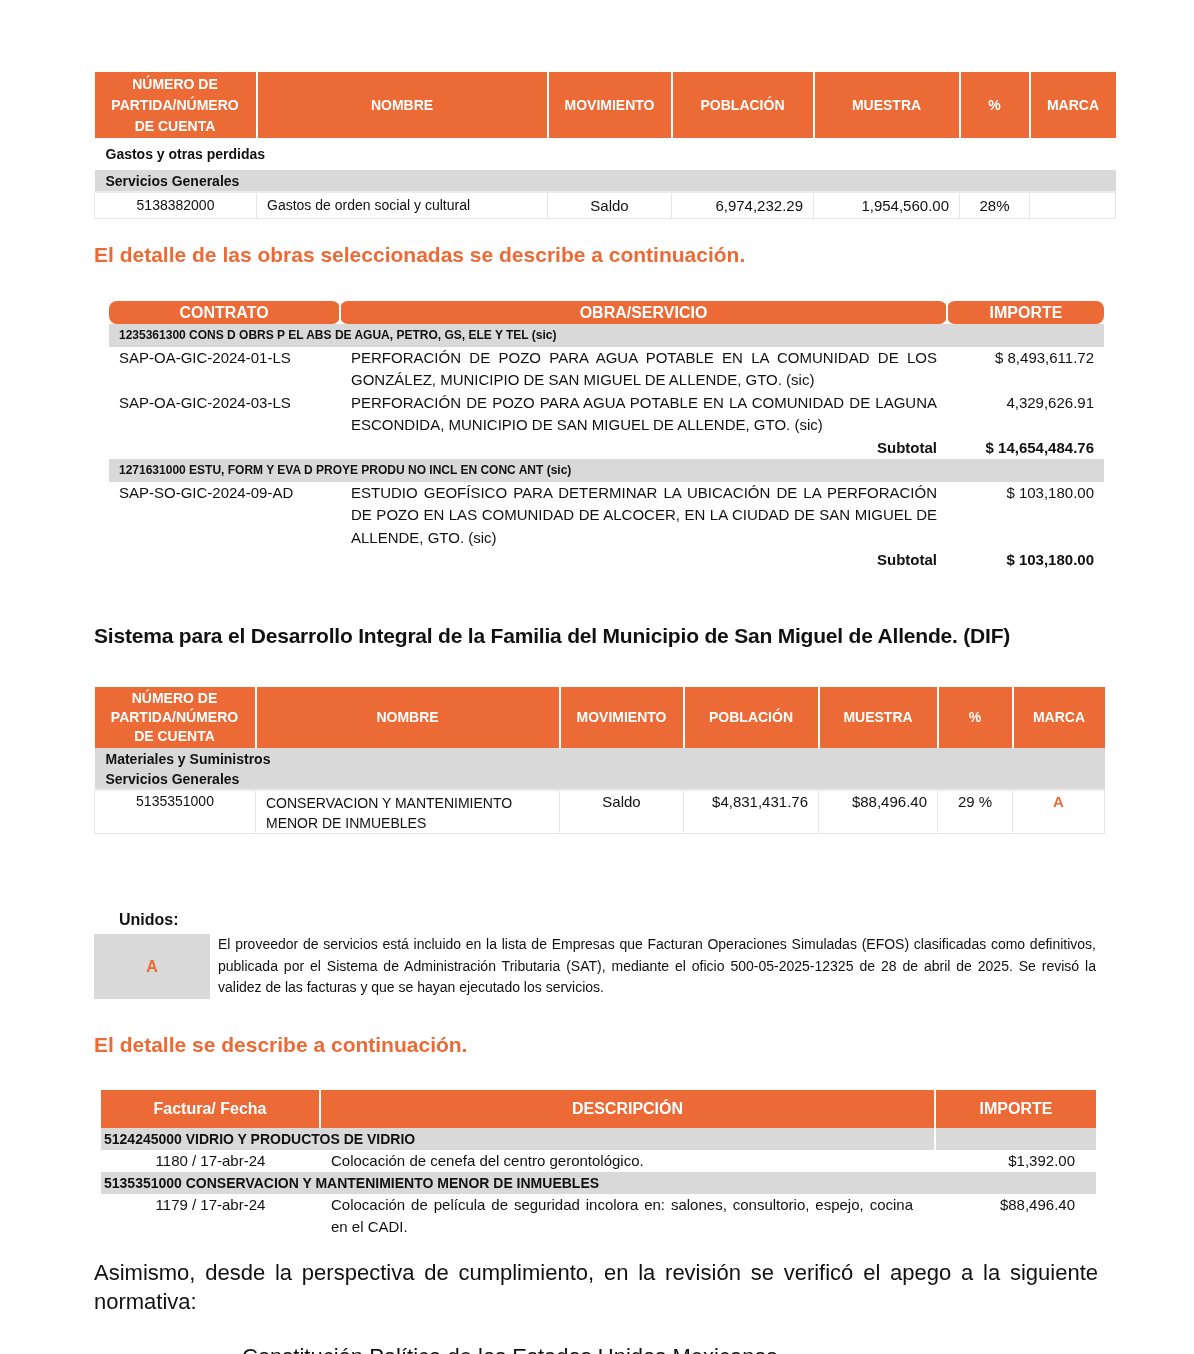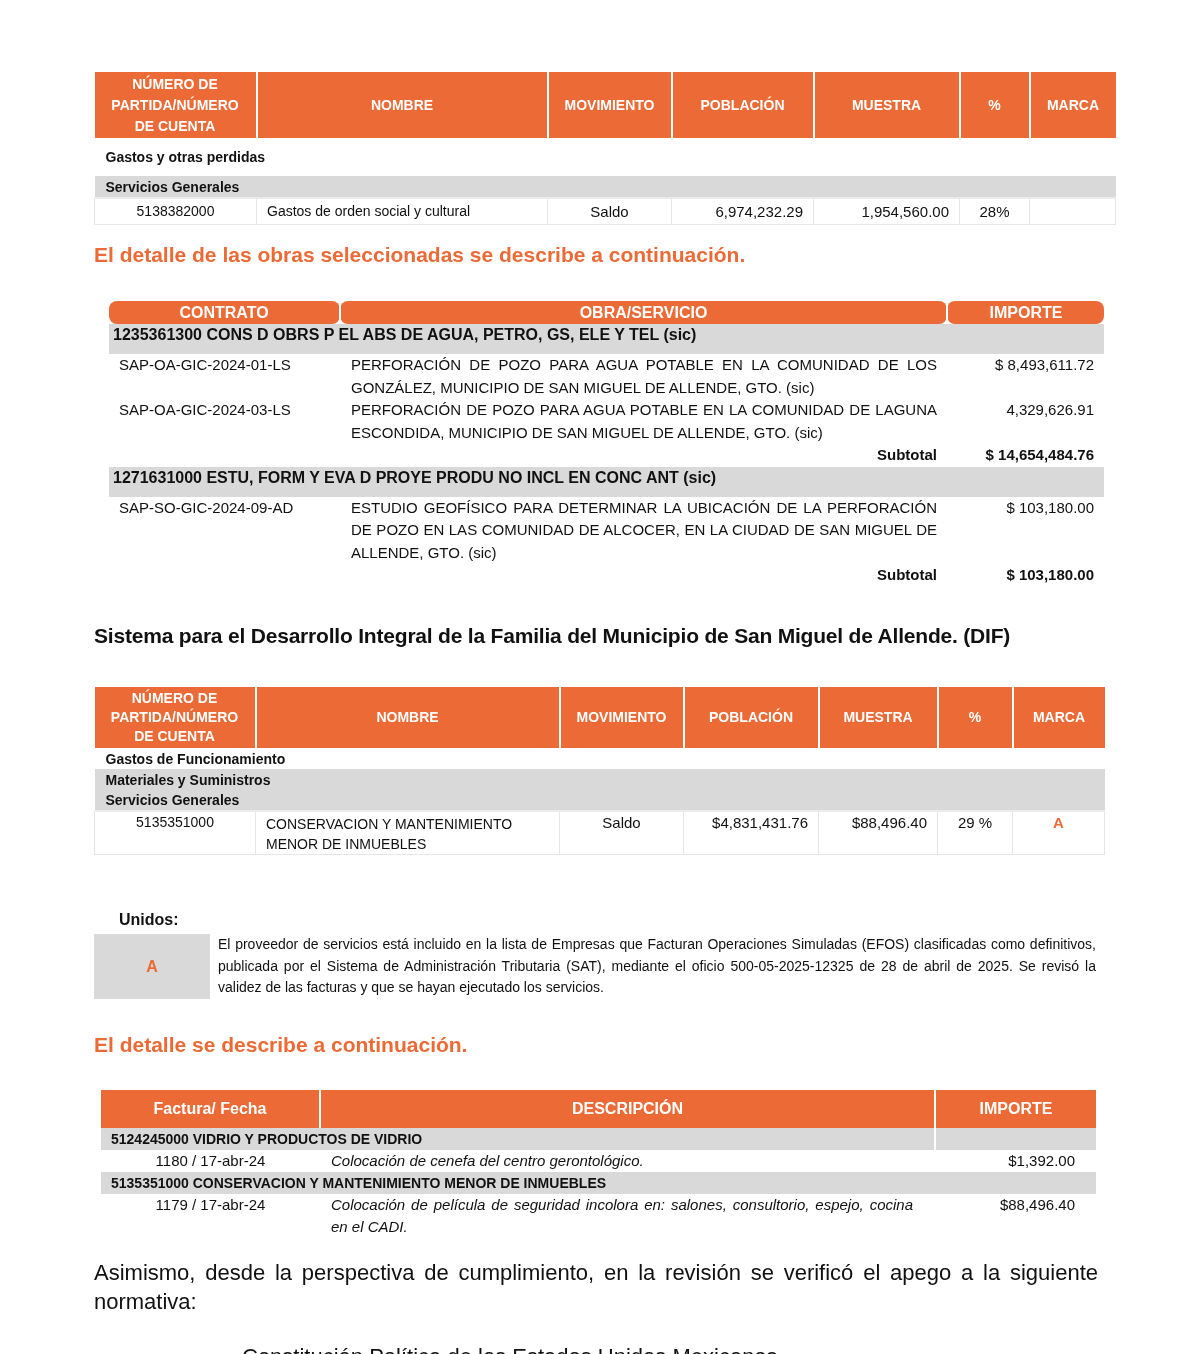--- a/index.html
+++ b/index.html
@@ -25,46 +25,46 @@
 
   .h-orange { font-weight:bold; font-size:21px; color:#eb6a35; }
   .h-black { font-weight:bold; font-size:21px; color:#111; }
 
   
   .obras { position:absolute; font-size:15px; table-layout:fixed; }
   .obras th { background:#eb6a35; color:#fff; font-weight:bold; font-size:16px;
               border-right:2px solid #fff; text-align:center; height:23px; line-height:23px;border-radius:8px; }
   .obras th:last-child { border-right:none; }
   .obras td { vertical-align:top; line-height:22.5px; }
-  .obras tr.grp td { background:#d9d9d9; font-weight:bold; font-size:16px; padding-left:4px; height:30px; }
+  .obras tr.grp td { background:#d9d9d9; font-weight:bold; font-size:12px; padding-left:10px; height:22px; }
   .obras td.contract { padding-left:10px; }
   .obras td.desc { padding-left:11px; padding-right:10px; text-align:justify; }
   .obras td.amt { text-align:right; padding-right:10px; }
   .obras td.sub-label { text-align:right; padding-right:10px; font-weight:bold; }
   .obras td.sub-amt { text-align:right; padding-right:10px; font-weight:bold; }
   .obras tr.total td { background:#d9d9d9; }
   .obras tr.total td.c1 { border-right:2px solid #fff; }
 
   
   .marcas-title { font-weight:bold; font-size:16px; }
   .marca-box { background:#d9d9d9; color:#eb6a35; font-weight:bold; font-size:16px;
                display:flex; align-items:center; justify-content:center; }
   .marca-text { font-size:14px; line-height:21.5px; text-align:justify; }
 
   
   .fact { position:absolute; table-layout:fixed; font-size:15px; }
   .fact th { background:#eb6a35; color:#fff; font-weight:bold; font-size:16px;
              border-right:2px solid #fff; text-align:center; height:38px; line-height:22px; }
   .fact th:last-child { border-right:none; }
-  .fact tr.grp td { background:#d9d9d9; font-weight:bold; font-size:14px; height:22px; padding-left:10px; }
+  .fact tr.grp td { background:#d9d9d9; font-weight:bold; font-size:14px; height:22px; padding-left:3px; }
   .fact tr.grp td.gc { border-right:2px solid #fff; }
   .fact tr.grp td.gi { padding:0; }
   .fact td { vertical-align:top; line-height:22px; }
   .fact td.fd { text-align:center; }
-  .fact td.ds { padding-left:11px; padding-right:22px; text-align:justify;font-style:italic; }
+  .fact td.ds { padding-left:11px; padding-right:22px; text-align:justify; }
   .fact td.im { text-align:right; padding-right:21px; }
 
   .para { font-size:22px; line-height:29px; text-align:justify; }
 </style>
 </head>
 <body>
 
 <table class="acct" style="left:94px; top:72px; width:1021px;">
   <colgroup>
       <col style="width:162px">
@@ -80,21 +80,21 @@
       <th style="padding:0 8px;">NÚMERO DE PARTIDA/NÚMERO DE CUENTA</th>
       <th>NOMBRE</th>
       <th>MOVIMIENTO</th>
       <th>POBLACIÓN</th>
       <th>MUESTRA</th>
       <th>%</th>
       <th>MARCA</th>
     </tr>
   </thead>
   <tbody>
-    <tr class="g-white" style="height:38px;">
+    <tr class="g-white" style="height:32px;">
         <td colspan="7" class="group">Gastos y otras perdidas</td>
       </tr>
     <tr class="g-gray" style="height:22px;">
         <td colspan="7" class="group">Servicios Generales</td>
       </tr>
     <tr style="height:26px;">
       <td style="font-size:14px;">5138382000</td>
       <td class="name">Gastos de orden social y cultural</td>
       <td>Saldo</td>
       <td class="num">6,974,232.29</td>
@@ -172,23 +172,20 @@
       <th style="padding:0 8px; line-height:19px;">NÚMERO DE PARTIDA/NÚMERO DE CUENTA</th>
       <th>NOMBRE</th>
       <th>MOVIMIENTO</th>
       <th>POBLACIÓN</th>
       <th>MUESTRA</th>
       <th>%</th>
       <th>MARCA</th>
     </tr>
   </thead>
   <tbody>
-    <tr class="g-white" style="height:21px;">
-        <td colspan="7" class="group">Gastos de Funcionamiento</td>
-      </tr>
     <tr class="g-gray" style="height:21px;">
         <td colspan="7" class="group">Materiales y Suministros</td>
       </tr>
     <tr class="g-gray" style="height:21px;">
         <td colspan="7" class="group">Servicios Generales</td>
       </tr>
     <tr style="height:42px;">
       <td style="vertical-align:top; padding-top:2px; font-size:14px;">5135351000</td>
       <td class="name" style="vertical-align:top; padding-top:2px; line-height:20px;">CONSERVACION Y MANTENIMIENTO MENOR DE INMUEBLES</td>
       <td style="vertical-align:top; padding-top:2px;">Saldo</td>

